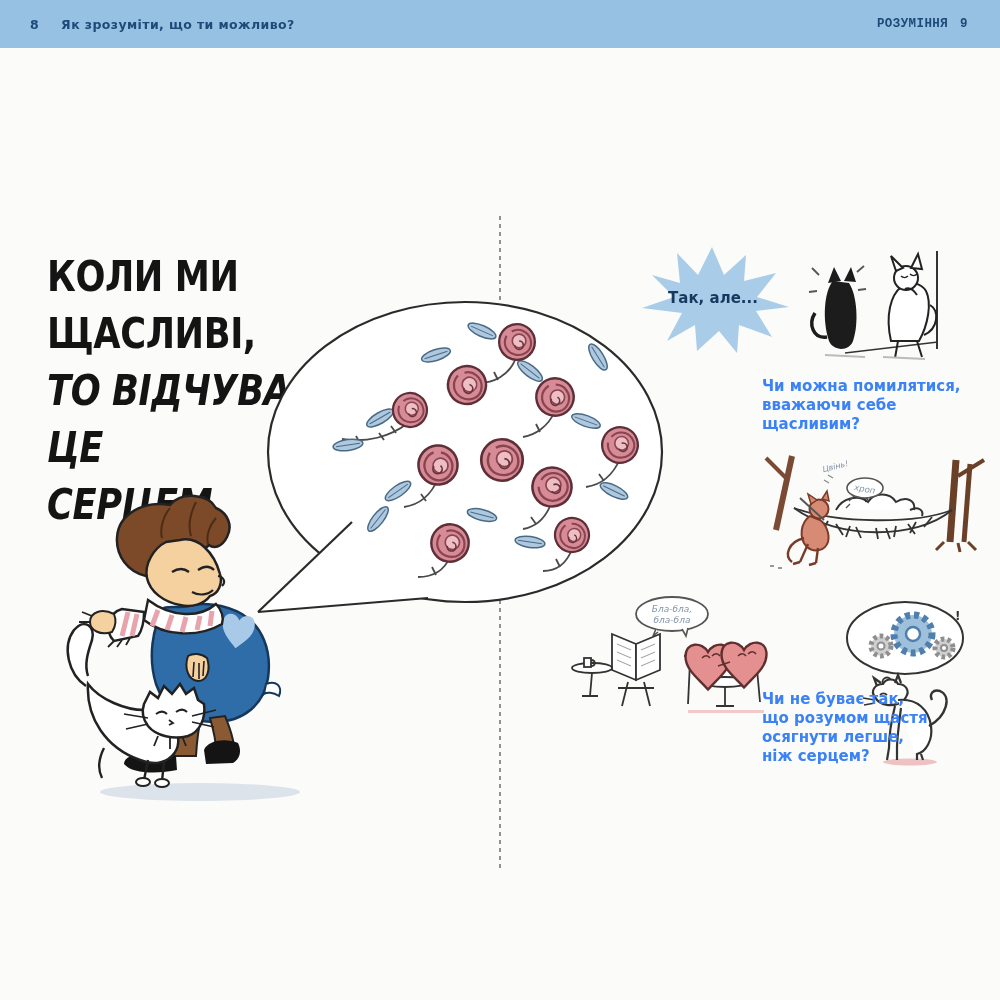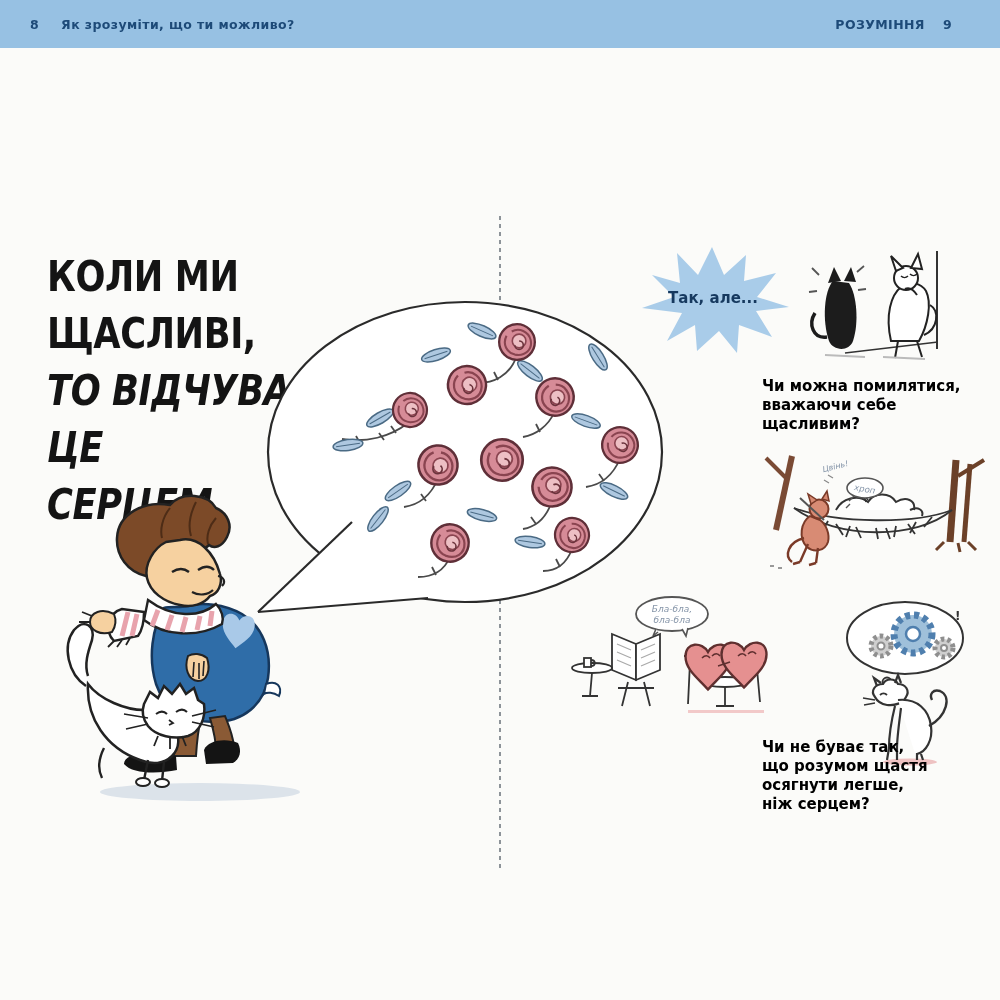--- a/index.html
+++ b/index.html
@@ -4,36 +4,36 @@
 <style>
   html,body{margin:0;padding:0;}
   body{width:1000px;height:1000px;position:relative;background:#fbfbf9;
        font-family:"DejaVu Sans", sans-serif;overflow:hidden;}
   .spread{position:absolute;inset:0;}
   
   .band{position:absolute;left:0;top:166;width:1000px;height:48px;background:#97c1e3;
         display:flex;align-items:center;justify-content:space-between;
         color:#1d4a78;font-size:12.5px;font-weight:bold;letter-spacing:.4px;}
   .band .left{margin-left:30px;display:flex;gap:22px;}
-  .band .right{margin-right:48px;display:flex;gap:18px;}
+  .band .right{margin-right:32px;display:flex;gap:12px;font-family:Liberation Mono, monospace;}
   
   .fold{position:absolute;left:499px;top:216px;height:654px;width:2px;
         background-image:repeating-linear-gradient(to bottom,#8d9399 0 4px,transparent 4px 8px);}
   
   .heading{position:absolute;left:47px;top:248px;width:470px;color:#141414;
            font-size:42px;font-weight:bold;line-height:57px;
            transform:scaleX(.84);transform-origin:left top;letter-spacing:-.5px;}
   .heading .l2,.heading .l3{font-style:italic;}
   
-  .caption{position:absolute;color:#000000;font-size:15px;font-weight:bold;
+  .caption{position:absolute;color:#3b82f6;font-size:15px;font-weight:bold;
            line-height:19px;white-space:pre-line;z-index:6;}
   .c1{left:762px;top:377px;width:215px;}
   .c2{left:762px;top:566px;width:230px;}
   .c3{left:567px;top:708px;width:210px;}
-  .c4{left:762px;top:690px;width:180px;margin-top:48px;}
+  .c4{left:762px;top:690px;width:180px;}
   svg{position:absolute;overflow:visible;}
   svg text{font-family:"DejaVu Sans", sans-serif;}
   .svg-bubbletext{fill:#8494a8;font-style:italic;}
 </style>
 </head>
 <body>
 
 <div class="spread">
 
   <div class="band">

